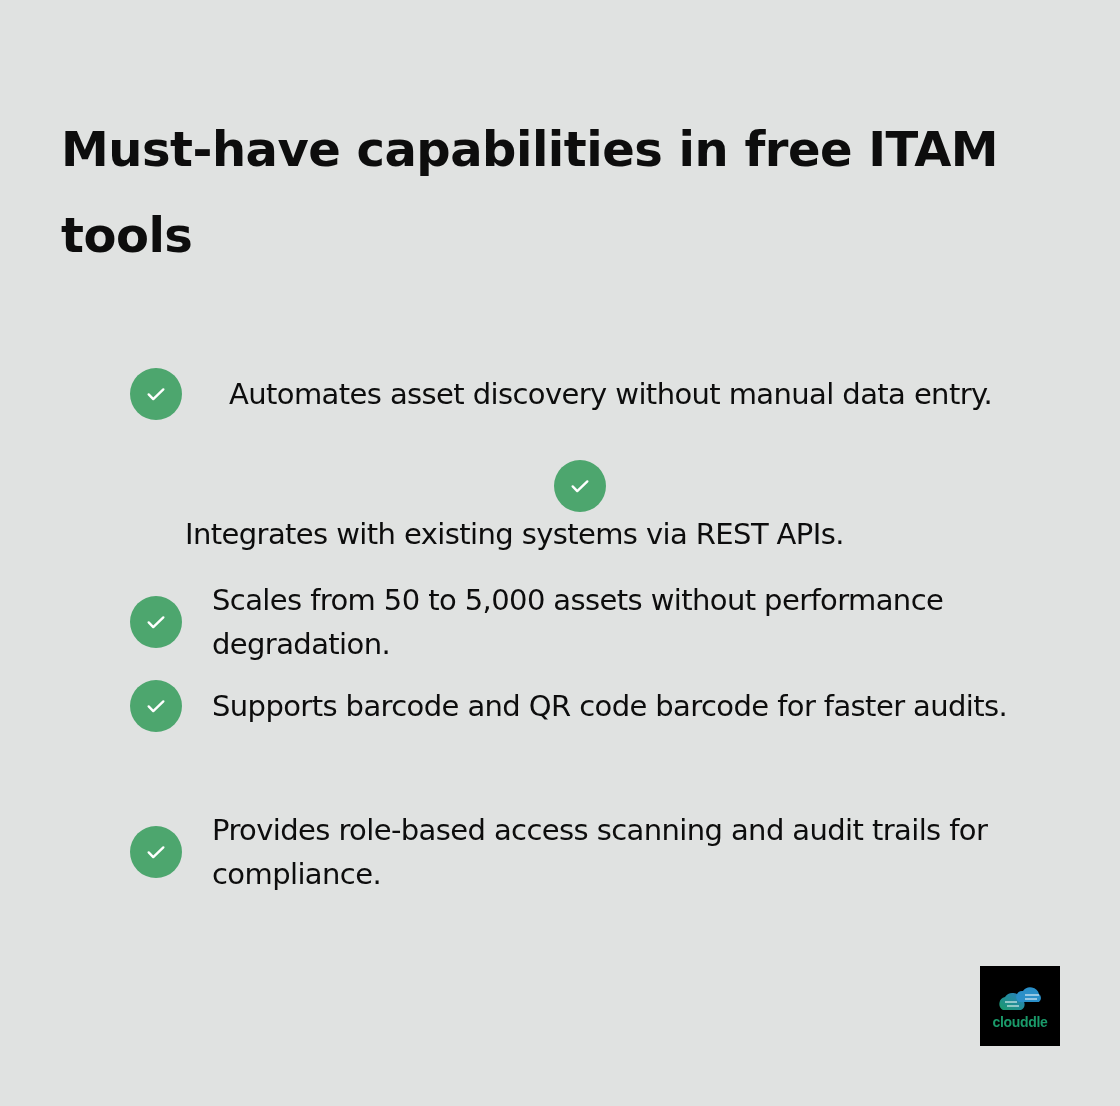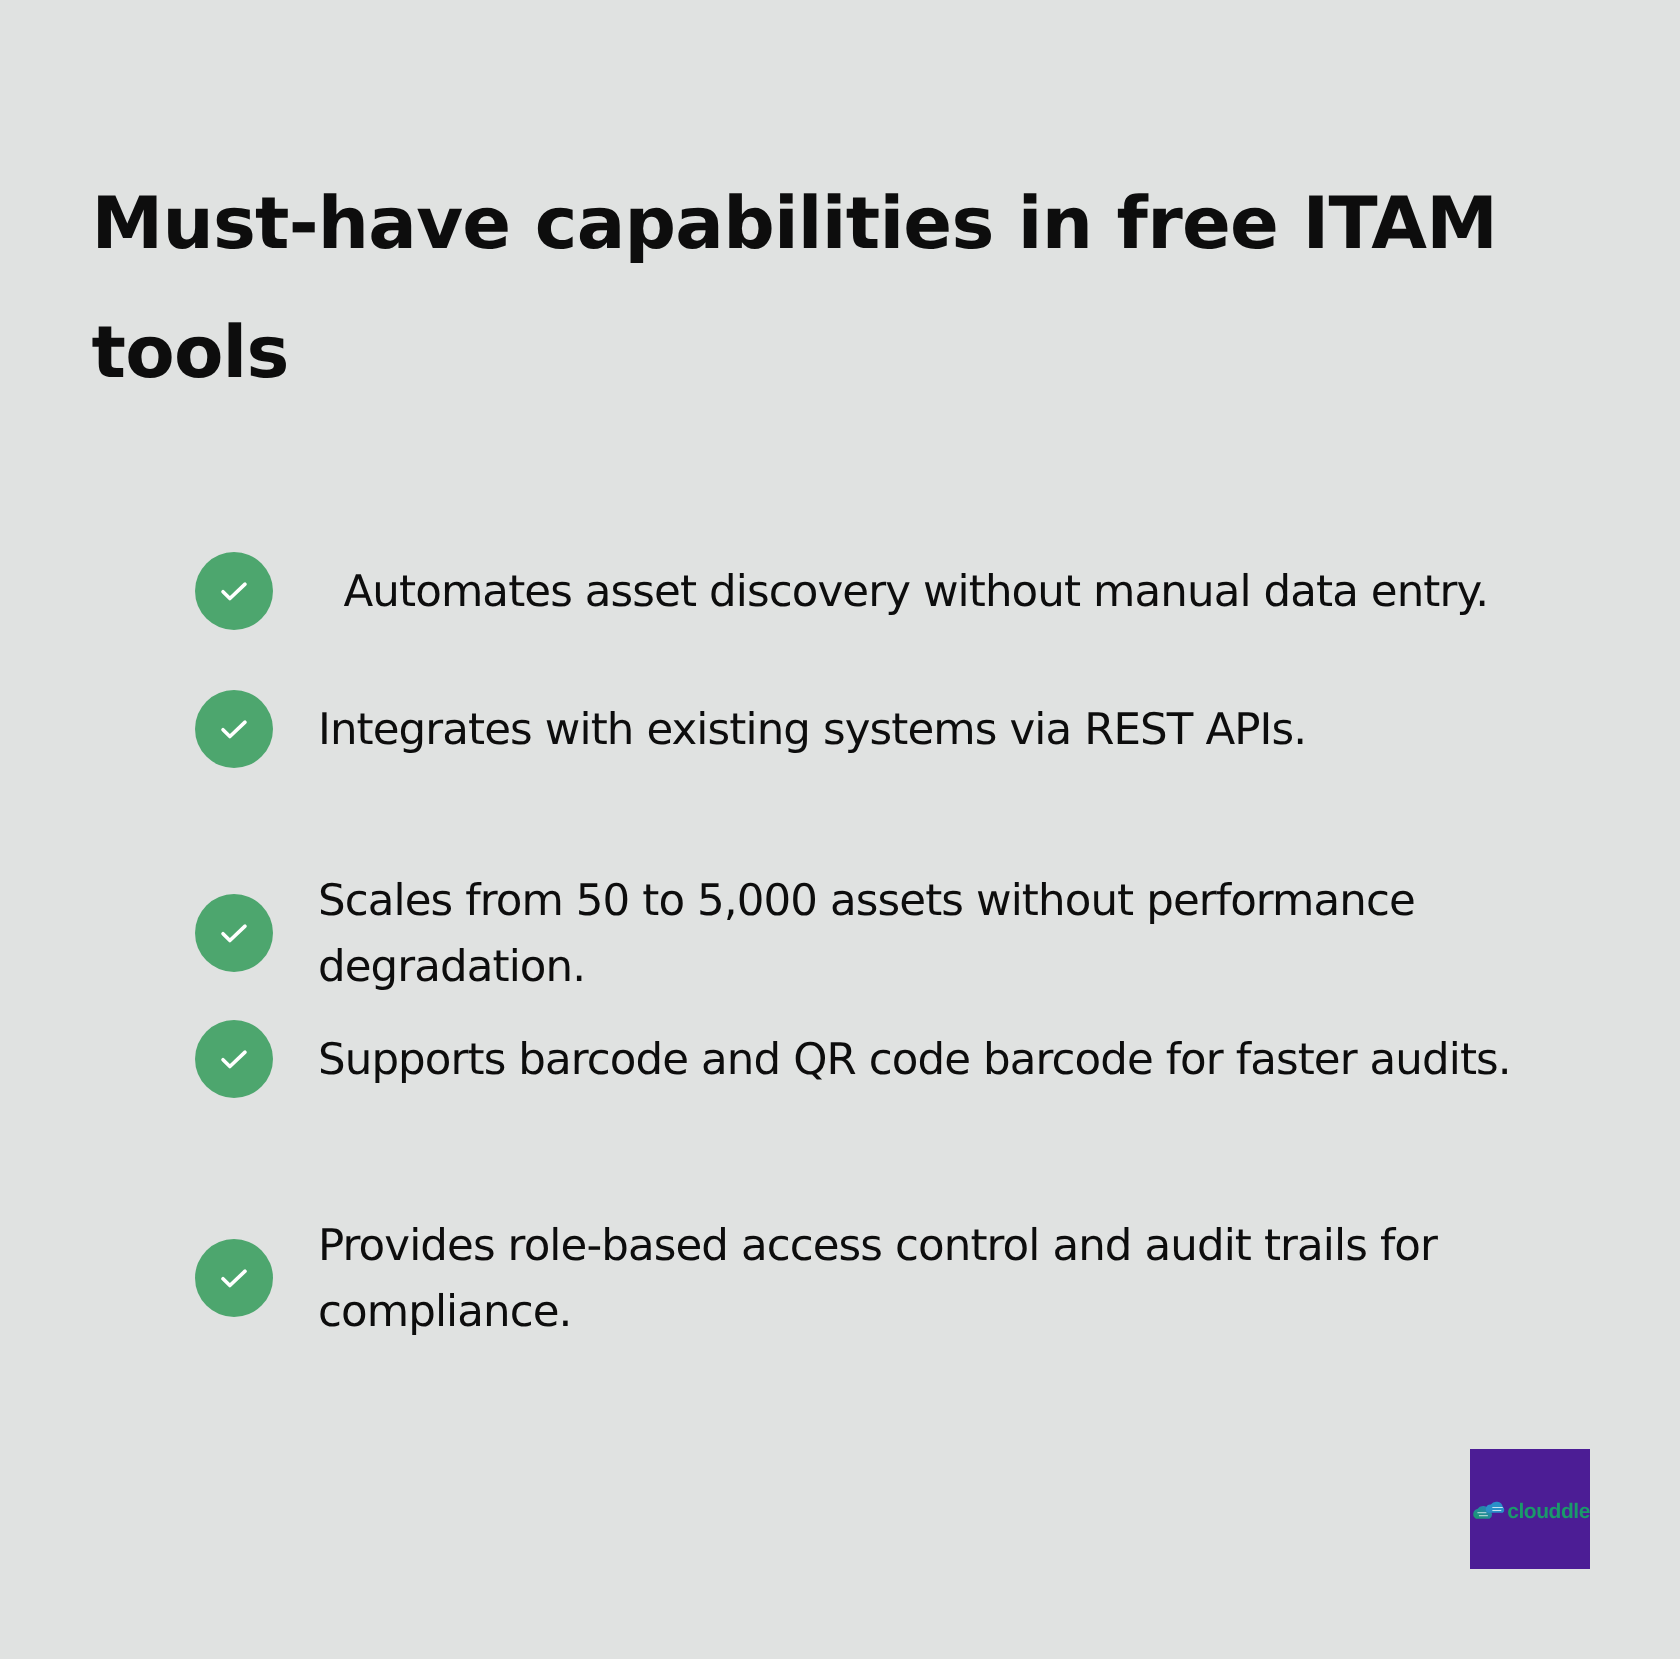--- a/index.html
+++ b/index.html
@@ -40,22 +40,22 @@
       margin-left: 30px;
       font-size: 29px;
       line-height: 44px;
       width: 820px;
       letter-spacing: -0.6px;
     }
     .logo {
       position: absolute;
       left: 980px; top: 966px;
       width: 80px; height: 80px;
-      background: #4c1d95;
-      display: flex; align-items: center; justify-content: center;
+      background: #000000;
+      display: flex; flex-direction: column; align-items: center; justify-content: center;
     }
     .logo-text {
       font-family: "Liberation Sans", sans-serif;
       font-weight: bold;
       font-size: 14px;
       color: #1a9a6a;
       margin-top: 2px;
       letter-spacing: -0.3px;
     }
   </style>
@@ -66,21 +66,21 @@
 
 <div class="item" style="top:368px;gap:17px;">
   <span class="check">
     <svg viewBox="0 0 24 24">
         <path d="M4 12.5l5 5L20 7" fill="none" stroke="#fff" stroke-width="2.6" stroke-linecap="round" stroke-linejoin="round"></path>
       </svg>
   </span>
   <span class="text">Automates asset discovery without manual data entry.</span>
 </div>
 
-<div class="item" style="top:460px;">
+<div class="item" style="top:460px;flex-direction:column;">
   <span class="check">
     <svg viewBox="0 0 24 24">
         <path d="M4 12.5l5 5L20 7" fill="none" stroke="#fff" stroke-width="2.6" stroke-linecap="round" stroke-linejoin="round"></path>
       </svg>
   </span>
   <span class="text">Integrates with existing systems via REST APIs.</span>
 </div>
 
 <div class="item" style="top:552px;margin-top:26px;">
   <span class="check">
@@ -99,21 +99,21 @@
   </span>
   <span class="text">Supports barcode and QR code barcode for faster audits.</span>
 </div>
 
 <div class="item" style="top:808px;">
   <span class="check">
     <svg viewBox="0 0 24 24">
         <path d="M4 12.5l5 5L20 7" fill="none" stroke="#fff" stroke-width="2.6" stroke-linecap="round" stroke-linejoin="round"></path>
       </svg>
   </span>
-  <span class="text">Provides role-based access control and audit trails for compliance.</span>
+  <span class="text">Provides role-based access scanning and audit trails for compliance.</span>
 </div>
 
 <div class="logo">
   <svg width="50" height="30" viewBox="0 0 50 30">
     <defs>
       <linearGradient id="g1" x1="0" y1="1" x2="1" y2="0">
         <stop offset="0" stop-color="#1a9a6a"></stop>
         <stop offset="1" stop-color="#2a7fc4"></stop>
       </linearGradient>
     </defs>

